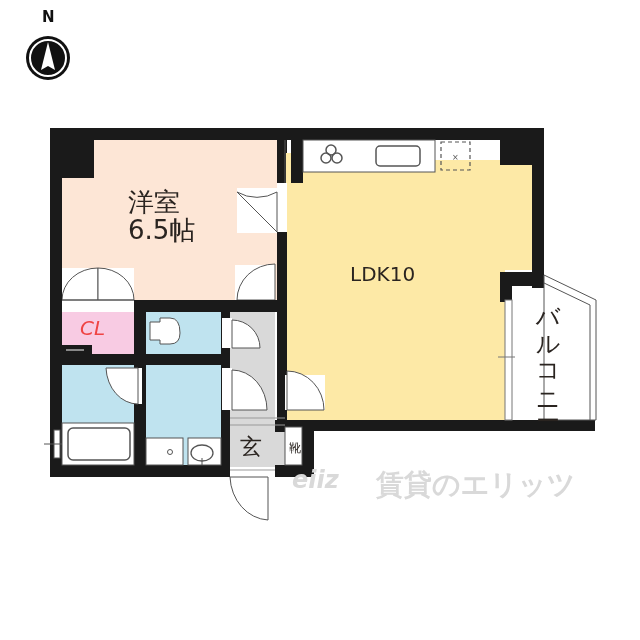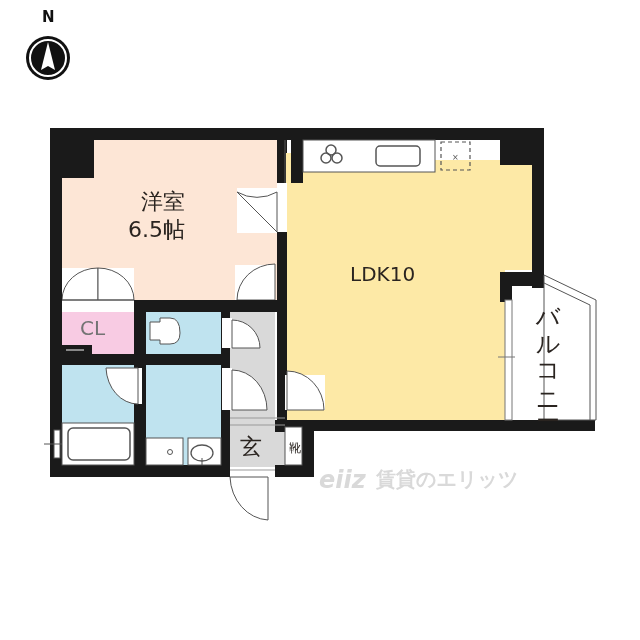--- a/index.html
+++ b/index.html
@@ -1,28 +1,28 @@
 <!DOCTYPE html>
 <html><head>
 <meta charset="utf-8">
 <style>
   html, body { margin:0; padding:0; background:#ffffff; }
   body { width:640px; height:640px; position:relative; overflow:hidden; font-family:"DejaVu Sans", sans-serif; }
   .abs { position:absolute; }
   svg.plan { position:absolute; left:0; top:0; width:640px; height:640px; }
   .label { position:absolute; color:#2a2420; font-family:"DejaVu Sans", sans-serif; white-space:nowrap; }
   .north-letter { font-weight:bold; font-size:15px; color:#111; }
-  .room-main { font-size:22px; line-height:28px; text-align:right; }
+  .room-main { font-size:26px; line-height:28px; text-align:left; }
   .room-ldk { font-size:20px; }
-  .room-cl { font-size:20px; color:#737373; }
+  .room-cl { font-size:20px; color:#ef4444;font-style:italic; }
   .vert { writing-mode:vertical-rl; font-size:24px; letter-spacing:2px; }
   .genkan { font-size:22px; }
   .shoe { font-size:12px; writing-mode:vertical-rl; }
   .watermark { font-size:24px; font-weight:bold; color:#d9d9d9; font-style:italic; }
-  .watermark2 { font-size:20px; font-weight:bold; color:#d9d9d9; }
+  .watermark2 { font-size:28px; font-weight:bold; color:#d9d9d9; }
 </style>
 </head>
 <body>
 
 <div class="label north-letter" style="left:42px; top:8px;">N</div>
 <svg class="abs" style="left:24px; top:34px;" width="48" height="48" viewBox="0 0 48 48">
   <circle cx="24" cy="24" r="22" fill="#111"></circle>
   <circle cx="24" cy="24" r="18" fill="none" stroke="#fff" stroke-width="2"></circle>
   <polygon points="24,8 31,36 24,32 17,36" fill="#fff"></polygon>
 </svg>
@@ -130,14 +130,14 @@
 <div class="label room-main" style="left:128px; top:188px;">
   <div>洋室</div>
   <div>6.5帖</div>
 </div>
 <div class="label room-ldk" style="left:350px; top:262px;">LDK10</div>
 <div class="label room-cl" style="left:80px; top:316px;">CL</div>
 <div class="label vert" style="left:532px; top:290px;">バルコニー</div>
 <div class="label genkan" style="left:240px; top:432px;">玄</div>
 <div class="label shoe" style="left:286px; top:432px;">靴</div>
 
-<div class="label watermark" style="left:292px; top:466px;margin-left:27px;">eiiz</div>
+<div class="label watermark" style="left:292px; top:466px;">eiiz</div>
 <div class="label watermark2" style="left:376px; top:466px;">賃貸のエリッツ</div>
 
 </body></html>

